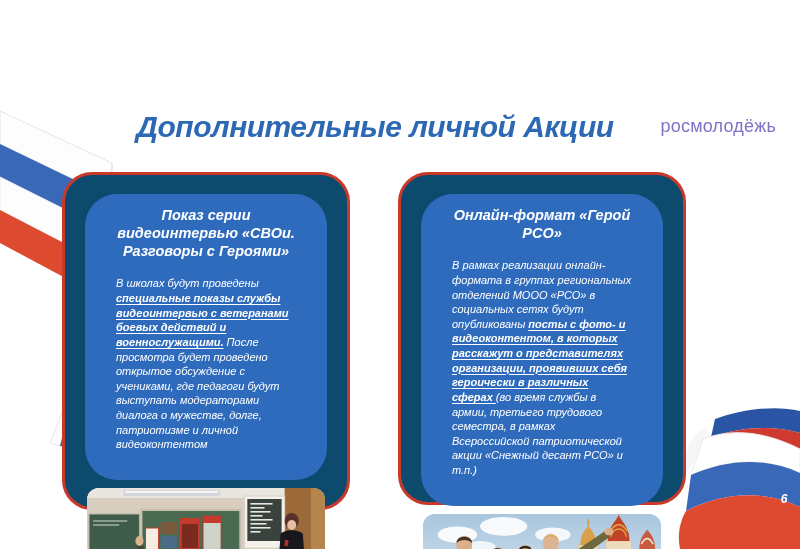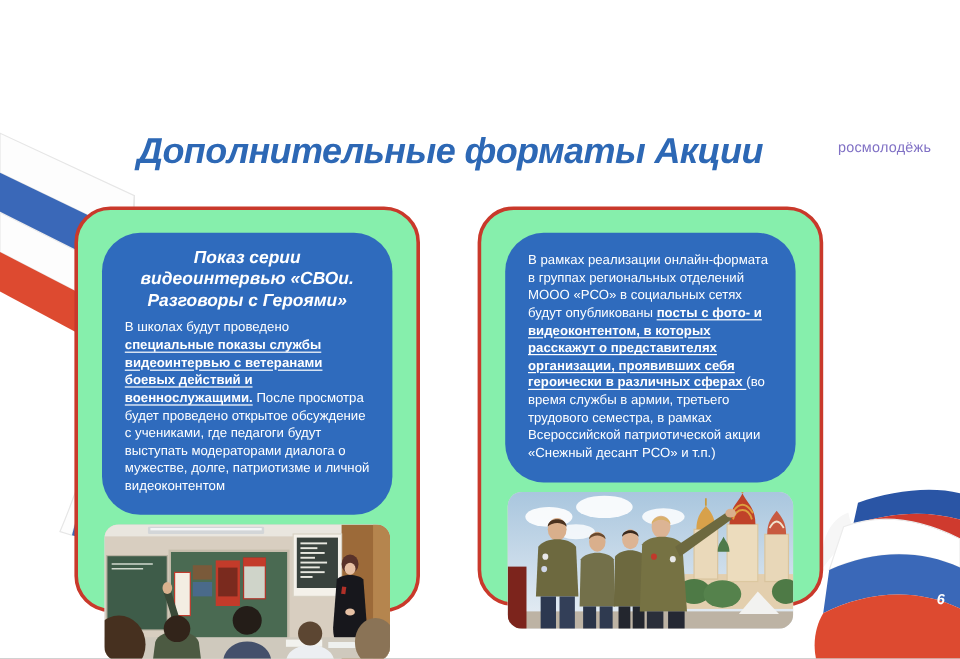--- a/index.html
+++ b/index.html
@@ -8,39 +8,39 @@
     overflow:hidden;font-family:"Liberation Sans",sans-serif;
   }
   
   .slide-title{
     position:absolute;left:60px;right:110px;top:110px;
     text-align:center;font-size:30px;font-weight:bold;font-style:italic;
     color:#2d68b5;letter-spacing:-0.5px;white-space:nowrap;
   }
   .brand{
     position:absolute;right:24px;top:116px;
-    font-size:12px;color:#8071c5;font-style:normal;letter-spacing:0.2px;
+    font-size:18px;color:#8071c5;font-style:normal;letter-spacing:0.2px;
   }
   
   .card{
-    position:absolute;background:#86efac;border:3px solid #c9392b;border-radius:30px;
+    position:absolute;background:#0c4a6e;border:3px solid #c9392b;border-radius:30px;
     box-sizing:border-box;
   }
   .card.left{left:62px;top:172px;width:288px;height:338px;}
   .card.right{left:398px;top:172px;width:288px;height:333px;}
   .bluebox{
     margin:19px 20px 0;background:#2f6bbd;border-radius:32px;color:#fff;
     padding:12px 15px 12px;box-sizing:border-box;
   }
   .bluebox h3{
     margin:0 0 6px;font-size:14.5px;line-height:1.25;font-weight:bold;
     font-style:italic;text-align:center;
   }
   .bluebox p{
-    margin:4px;font-size:11px;line-height:1.33;text-align:left;
+    margin:16px;font-size:11px;line-height:1.33;font-style:italic;text-align:left;
   }
   .seg-u{font-weight:bold;text-decoration:underline;text-underline-offset:2px;}
   .photo{
     margin:8px 22px 0;height:114px;border-radius:12px;overflow:hidden;
     position:relative;background:#ddd;
   }
   .photo svg{display:block;width:100%;height:100%;}
   
   .ribbon-left{position:absolute;left:0;top:103px;width:122px;height:352px;pointer-events:none;}
   .ribbon-br{position:absolute;left:663px;top:407px;width:137px;height:142px;pointer-events:none;}
@@ -70,27 +70,27 @@
   <svg class="ribbon-br" viewBox="0 0 137 142" preserveAspectRatio="none">
     <path d="M52,12 C80,2 112,-2 137,4 L137,26 C108,18 80,20 48,30 Z" fill="#2a55a5"></path>
     <path d="M48,30 C80,20 108,18 137,26 L137,44 C108,36 78,40 44,48 Z" fill="#cf3a2e"></path>
     <path d="M44,20 C28,26 20,44 23,66 C30,56 38,46 52,40 C47,32 45,26 44,20 Z" fill="#f6f6f6"></path>
     <path d="M40,32 C72,20 105,26 137,42 L137,66 C102,50 64,52 28,68 Z" fill="#ffffff" stroke="#ececec" stroke-width="1"></path>
     <path d="M28,68 C64,52 102,50 137,66 L137,100 C100,82 58,86 23,104 Z" fill="#3a68b8"></path>
     <path d="M23,104 C58,86 100,82 137,100 L137,142 L17,142 C14,128 17,114 23,104 Z" fill="#dd4a30"></path>
   </svg>
   <div class="page-num">6</div>
 
-  <div class="slide-title">Дополнительные форматы Акции</div>
+  <div class="slide-title">Дополнительные личной Акции</div>
   <div class="brand">росмолодёжь</div>
 
   <div class="card left">
     <div class="bluebox">
       <h3>Показ серии видеоинтервью «СВОи. Разговоры с Героями»</h3>
-      <p><span>В школах будут проведено </span><span class="seg-u">специальные показы службы видеоинтервью с ветеранами боевых действий и военнослужащими.</span><span> После просмотра будет проведено открытое обсуждение с учениками, где педагоги будут выступать модераторами диалога о мужестве, долге, патриотизме и личной видеоконтентом</span></p>
+      <p><span>В школах будут проведены </span><span class="seg-u">специальные показы службы видеоинтервью с ветеранами боевых действий и военнослужащими.</span><span> После просмотра будет проведено открытое обсуждение с учениками, где педагоги будут выступать модераторами диалога о мужестве, долге, патриотизме и личной видеоконтентом</span></p>
     </div>
     <div class="photo" role="img" aria-label="Учитель у доски перед классом школьников">
       <svg viewBox="0 0 236 114" preserveAspectRatio="none">
         <rect x="0" y="0" width="236" height="114" fill="#d8cec0"></rect>
         <rect x="0" y="0" width="236" height="10" fill="#e9e6df"></rect>
         <rect x="36" y="2" width="96" height="6" rx="1" fill="#d3d6d8"></rect>
         <rect x="38" y="3" width="92" height="2" fill="#f4f6f7"></rect>
         <rect x="196" y="0" width="40" height="114" fill="#9c6a39"></rect>
         <rect x="222" y="0" width="14" height="114" fill="#b5854e"></rect>
         <rect x="2" y="26" width="50" height="62" fill="#3e5c49" stroke="#b9b2a2"></rect>
@@ -135,20 +135,21 @@
         <path d="M150,114 C152,96 188,96 190,114 Z" fill="#eceff2"></path>
         <ellipse cx="170" cy="91" rx="10" ry="10" fill="#5c4632"></ellipse>
         <ellipse cx="224" cy="98" rx="17" ry="20" fill="#8a7356"></ellipse>
       </svg>
     </div>
 
   </div>
 
   <div class="card right">
     <div class="bluebox">
+      <h3>Онлайн-формат «Герой РСО»</h3>
       <p><span>В рамках реализации онлайн-формата в группах региональных отделений МООО «РСО» в социальных сетях будут опубликованы </span><span class="seg-u">посты с фото- и видеоконтентом, в которых расскажут о представителях организации, проявивших себя героически в различных сферах </span><span>(во время службы в армии, третьего трудового семестра, в рамках Всероссийской патриотической акции «Снежный десант РСО» и т.п.)</span></p>
     </div>
     <div class="photo" role="img" aria-label="Бойцы студенческих отрядов на Красной площади">
       <svg viewBox="0 0 242 110" preserveAspectRatio="none">
         <defs>
           <linearGradient id="sky" x1="0" y1="0" x2="0" y2="1">
             <stop offset="0" stop-color="#a9c6de"></stop>
               <stop offset="1" stop-color="#e9eff5"></stop>
           </linearGradient>
         </defs>

